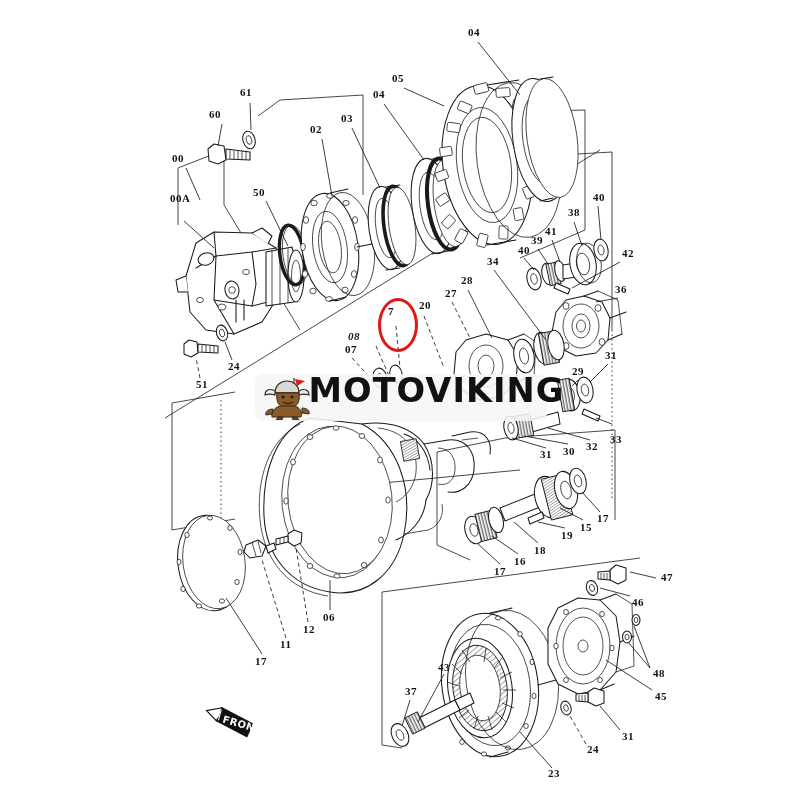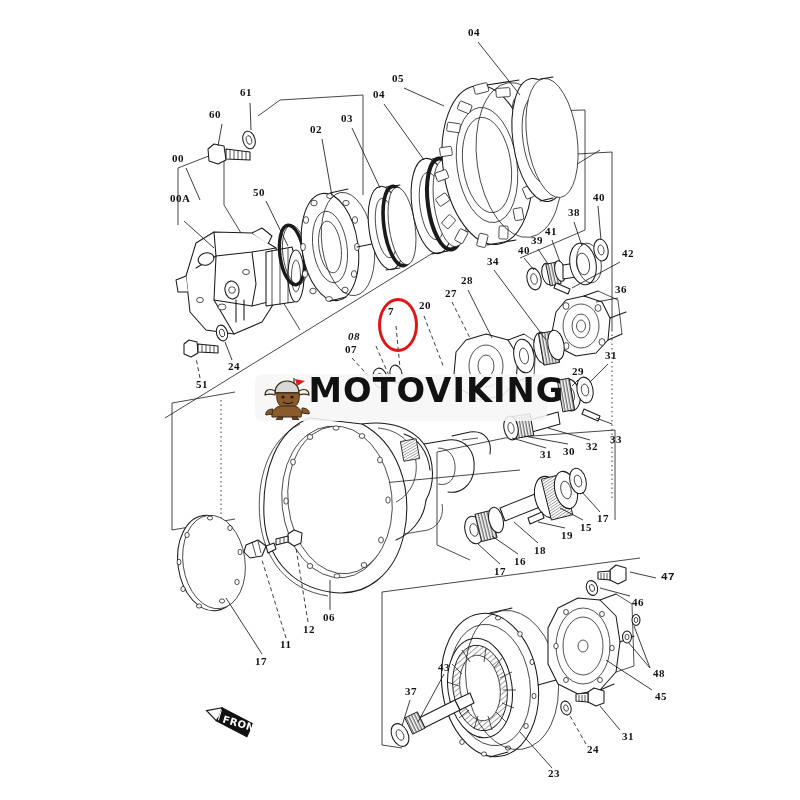--- a/index.html
+++ b/index.html
@@ -598,21 +598,21 @@
   <span class="lbl" style="left:323px;top:611px;">06</span>
   <span class="lbl" style="left:303px;top:623px;">12</span>
   <span class="lbl" style="left:280px;top:638px;">11</span>
   <span class="lbl" style="left:255px;top:655px;">17</span>
   <span class="lbl" style="left:494px;top:565px;">17</span>
   <span class="lbl" style="left:514px;top:555px;">16</span>
   <span class="lbl" style="left:534px;top:544px;">18</span>
   <span class="lbl" style="left:561px;top:529px;">19</span>
   <span class="lbl" style="left:580px;top:521px;">15</span>
   <span class="lbl" style="left:597px;top:512px;">17</span>
-  <span class="lbl" style="left:661px;top:571px;font-family:Liberation Mono, monospace;">47</span>
+  <span class="lbl" style="left:661px;top:571px;">47</span>
   <span class="lbl" style="left:632px;top:596px;">46</span>
   <span class="lbl" style="left:653px;top:667px;">48</span>
   <span class="lbl" style="left:655px;top:690px;">45</span>
   <span class="lbl" style="left:622px;top:730px;">31</span>
   <span class="lbl" style="left:587px;top:743px;">24</span>
   <span class="lbl" style="left:548px;top:767px;">23</span>
   <span class="lbl" style="left:438px;top:661px;">43</span>
   <span class="lbl" style="left:405px;top:685px;">37</span>
 
   <div class="hl-ellipse" style="left:378px;top:298px;width:34px;height:48px;"></div>

